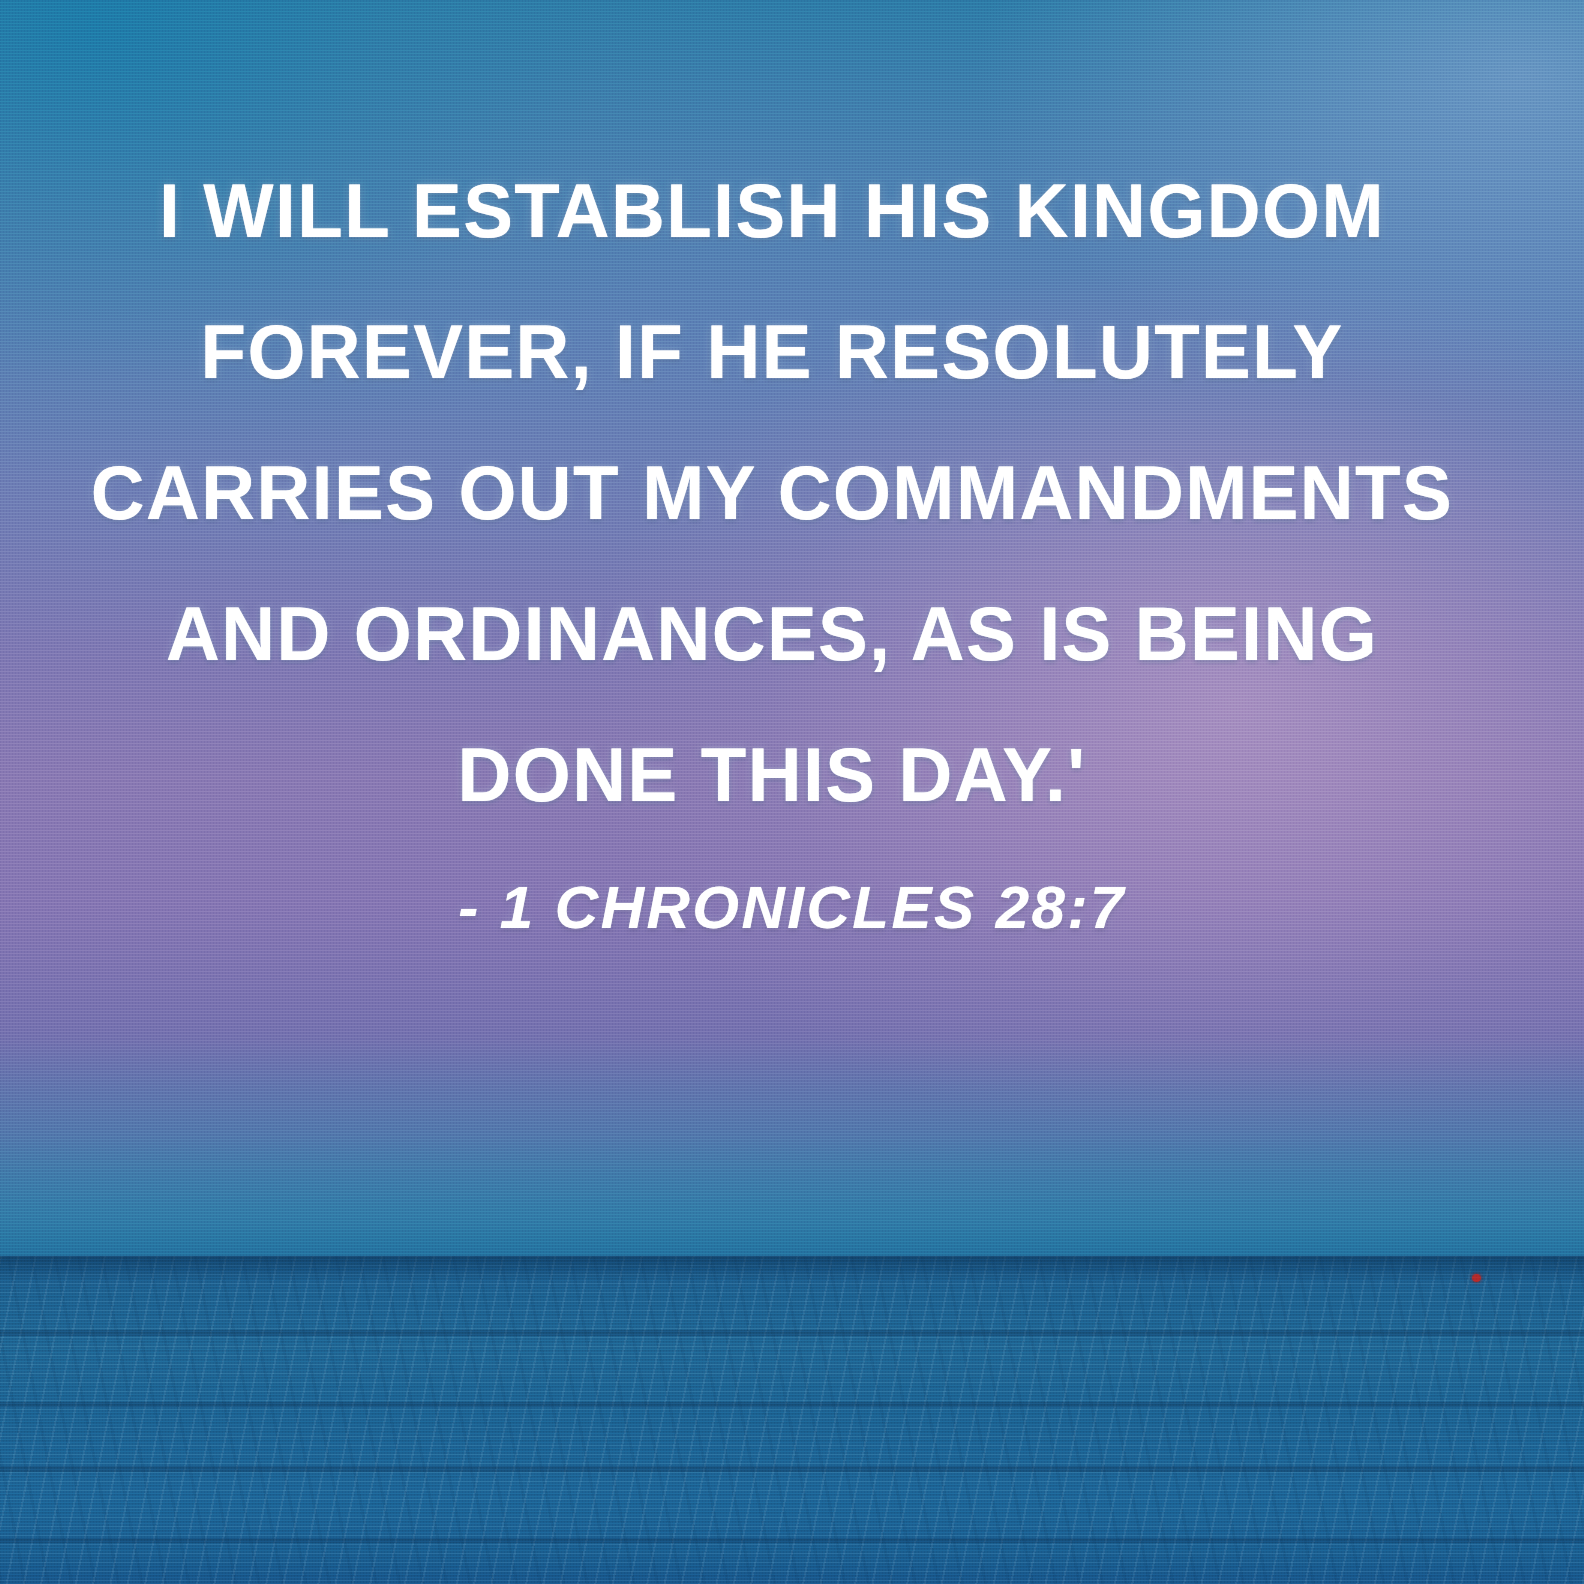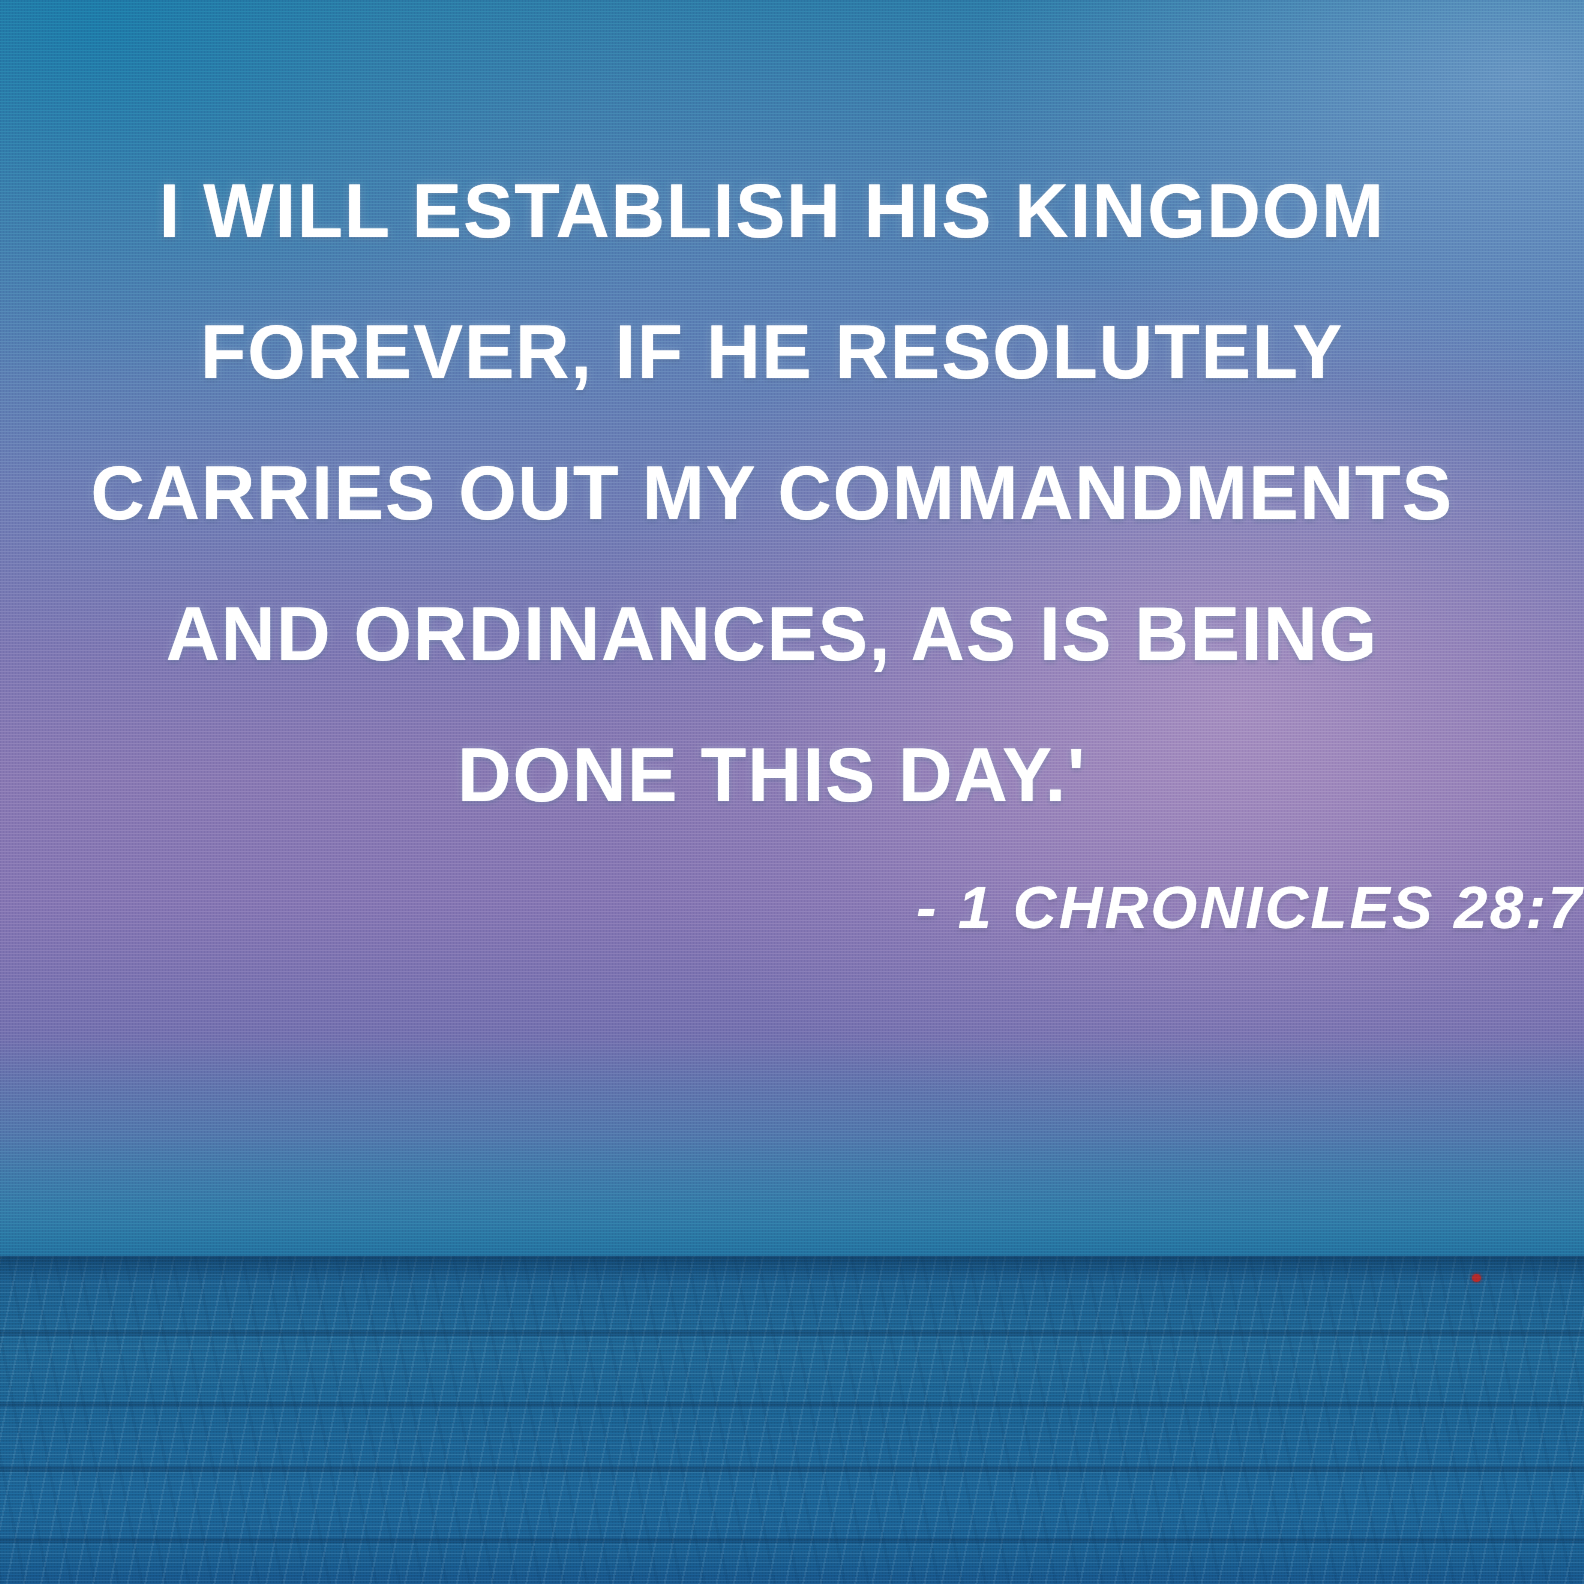--- a/index.html
+++ b/index.html
@@ -202,21 +202,21 @@
        0 0 1px rgba(255,255,255,0.85),
        0 0 10px rgba(190,215,235,0.30),
        0 2px 5px rgba(30,55,95,0.32);
   }
 
   .attribution {
     position: absolute;
     left: 0;
     top: 866px;
     width: 1584px;
-    text-align: right;
+    text-align: center;
     color: #ffffff;
     font-family: "Liberation Sans", sans-serif;
     font-weight: 700;
     font-style: italic;
     font-size: 60px;
     line-height: 84px;
     letter-spacing: 2.5px;
     white-space: nowrap;
     text-shadow:
        0 0 1px rgba(255,255,255,0.85),

